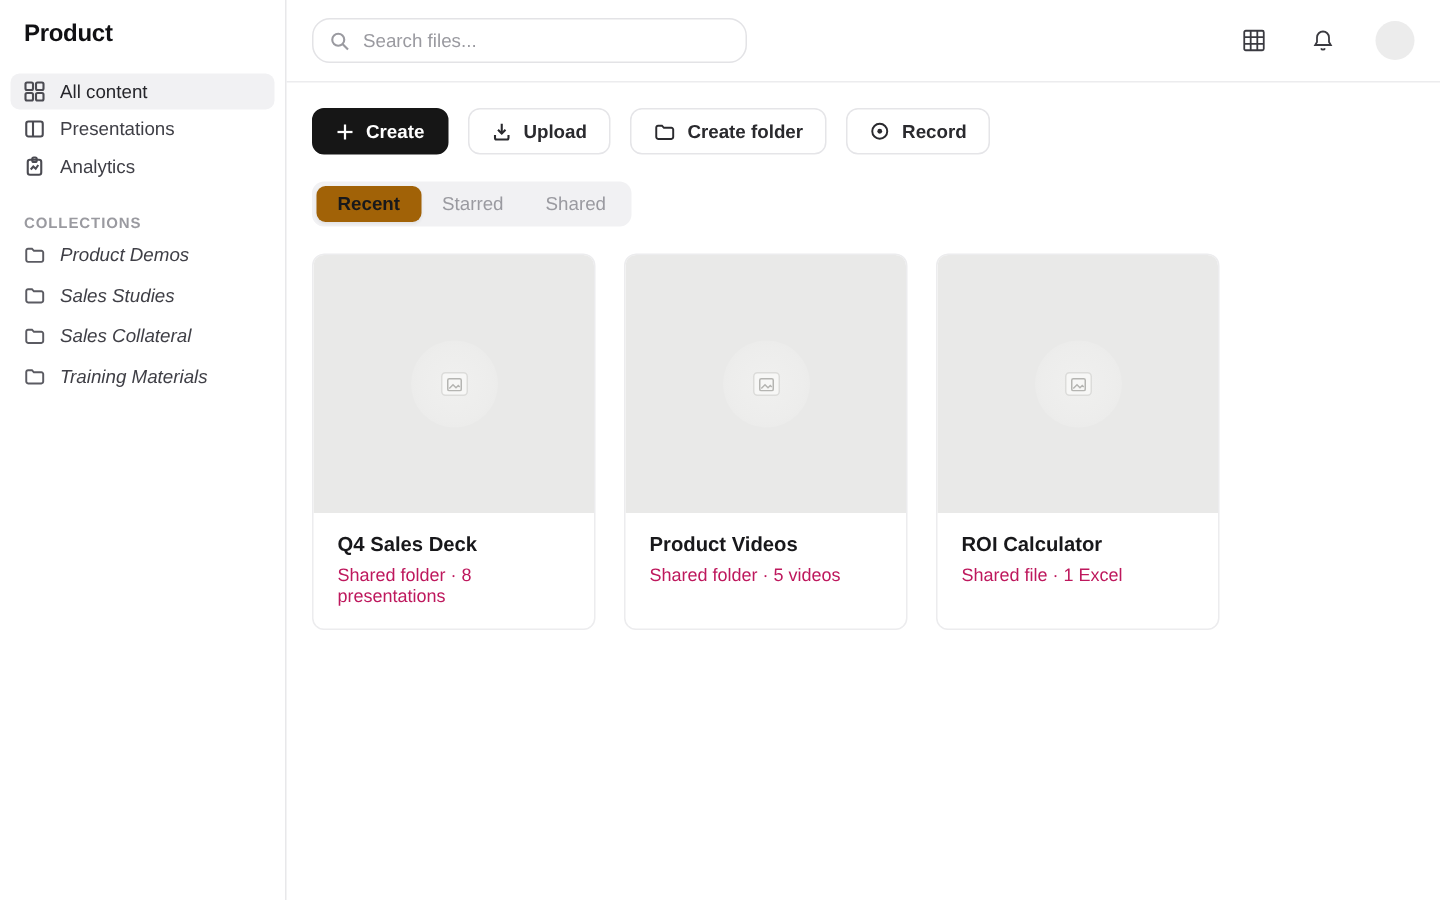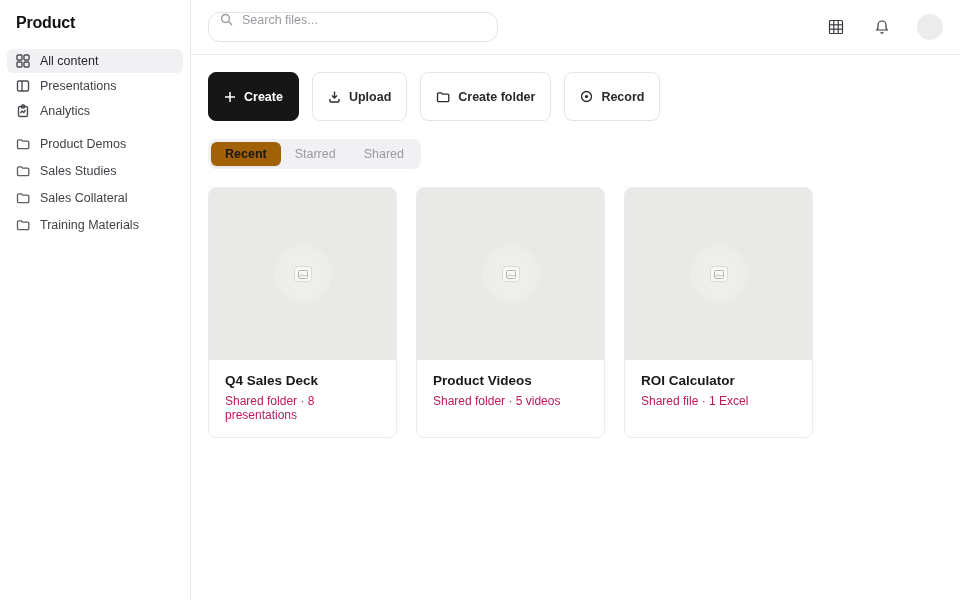--- a/index.html
+++ b/index.html
@@ -29,35 +29,35 @@
     border-radius: 6px; cursor: pointer;
     font-size: 12.5px; color: #3f3f46;
   }
   .nav-item.active { background: #f1f1f3; color: #26262b; }
   .nav-item .icon { display: flex; align-items: center; color: #4b4b52; }
   .collections-header {
     font-size: 10px; font-weight: 600; letter-spacing: 0.6px;
     color: #9a9aa0; padding: 20px 16px 8px 16px;
   }
   .coll-item {
-    display: flex; align-items: flex-end; gap: 10px;
+    display: flex; align-items: flex-start; gap: 10px;
     height: 27px; margin: 0 7px; padding: 0 9px;
     border-radius: 6px; cursor: pointer;
-    font-size: 12.5px; color: #3f3f46;
+    font-size: 12.5px; color: #3f3f46; font-style: italic;
   }
   .coll-item .icon { display: flex; align-items: center; color: #5b5b62; }
 
   
   .main { flex: 1; display: flex; flex-direction: column; }
   .topbar {
     height: 55px; display: flex; align-items: center;
     padding: 0 17px; border-bottom: 1px solid #ececee;
   }
   .search {
-    display: flex; align-items: flex-start; gap: 9px;
+    display: flex; align-items: center; gap: 9px;
     width: 290px; height: 30px;
     border: 1px solid #e3e3e6; border-radius: 12px;
     padding: 0 11px; background: #fff; color: #9a9aa0;
   }
   .search input {
     border: none; outline: none; flex: 1; font-size: 12.5px;
     font-family: inherit; color: #3f3f46; background: transparent;
   }
   .search input::placeholder { color: #9a9aa0; }
   .topbar-right { margin-left: auto; display: flex; align-items: center; gap: 24px; }
@@ -69,21 +69,21 @@
     width: 26px; height: 26px; border-radius: 50%;
     background: #ececec; cursor: pointer;
   }
 
   .content { padding: 17px; }
 
   
   .actions { display: flex; gap: 13px; }
   .btn {
     display: inline-flex; align-items: center; gap: 8px;
-    height: 49px; padding: 0 15px;
+    height: 31px; padding: 0 15px;
     border-radius: 8px; font-size: 12.5px; font-weight: 600;
     cursor: pointer; font-family: inherit;
     background: #ffffff; border: 1px solid #e5e5e8; color: #2a2a2e;
   }
   .btn .icon { display: flex; align-items: center; }
   .btn.primary { background: #161616; border-color: #161616; color: #ffffff; }
 
   
   .tabs {
     display: inline-flex; align-items: center;
@@ -159,20 +159,21 @@
       <span class="icon">
         <svg width="14" height="14" viewBox="0 0 14 14" fill="none" stroke="currentColor" stroke-width="1.4">
           <rect x="2.5" y="2.5" width="9" height="10" rx="1.5"></rect>
             <rect x="5.5" y="1" width="3" height="3" rx="1"></rect>
           <path d="M4.5 9 L6.2 7 L7.8 8.5 L9.5 6"></path>
         </svg>
       </span>
       <span>Analytics</span>
     </div>
 
+    <div class="collections-header">COLLECTIONS</div>
 
     <div class="coll-item">
       <span class="icon">
         <svg width="14" height="14" viewBox="0 0 14 14" fill="none" stroke="currentColor" stroke-width="1.3">
           <path d="M1.5 4 a1.2 1.2 0 0 1 1.2-1.2 h2.6 l1.3 1.4 h5 a1.2 1.2 0 0 1 1.2 1.2 v5 a1.2 1.2 0 0 1 -1.2 1.2 h-8.9 a1.2 1.2 0 0 1 -1.2-1.2 z"></path>
         </svg>
       </span>
       <span>Product Demos</span>
     </div>
 

